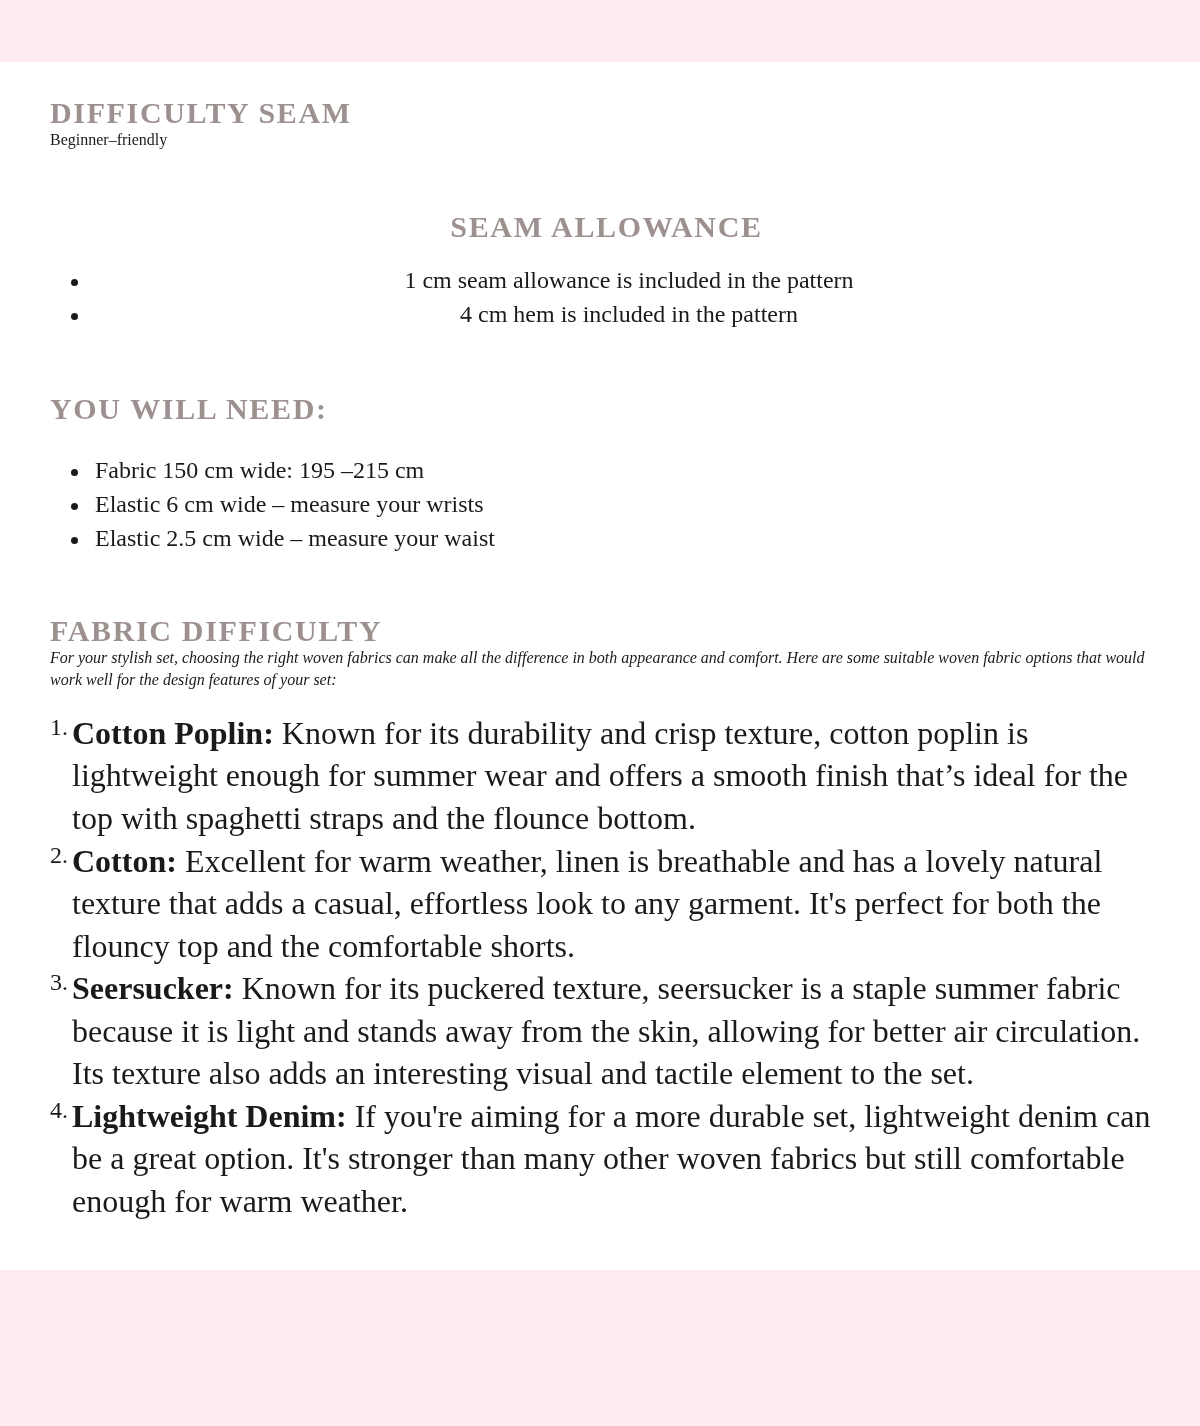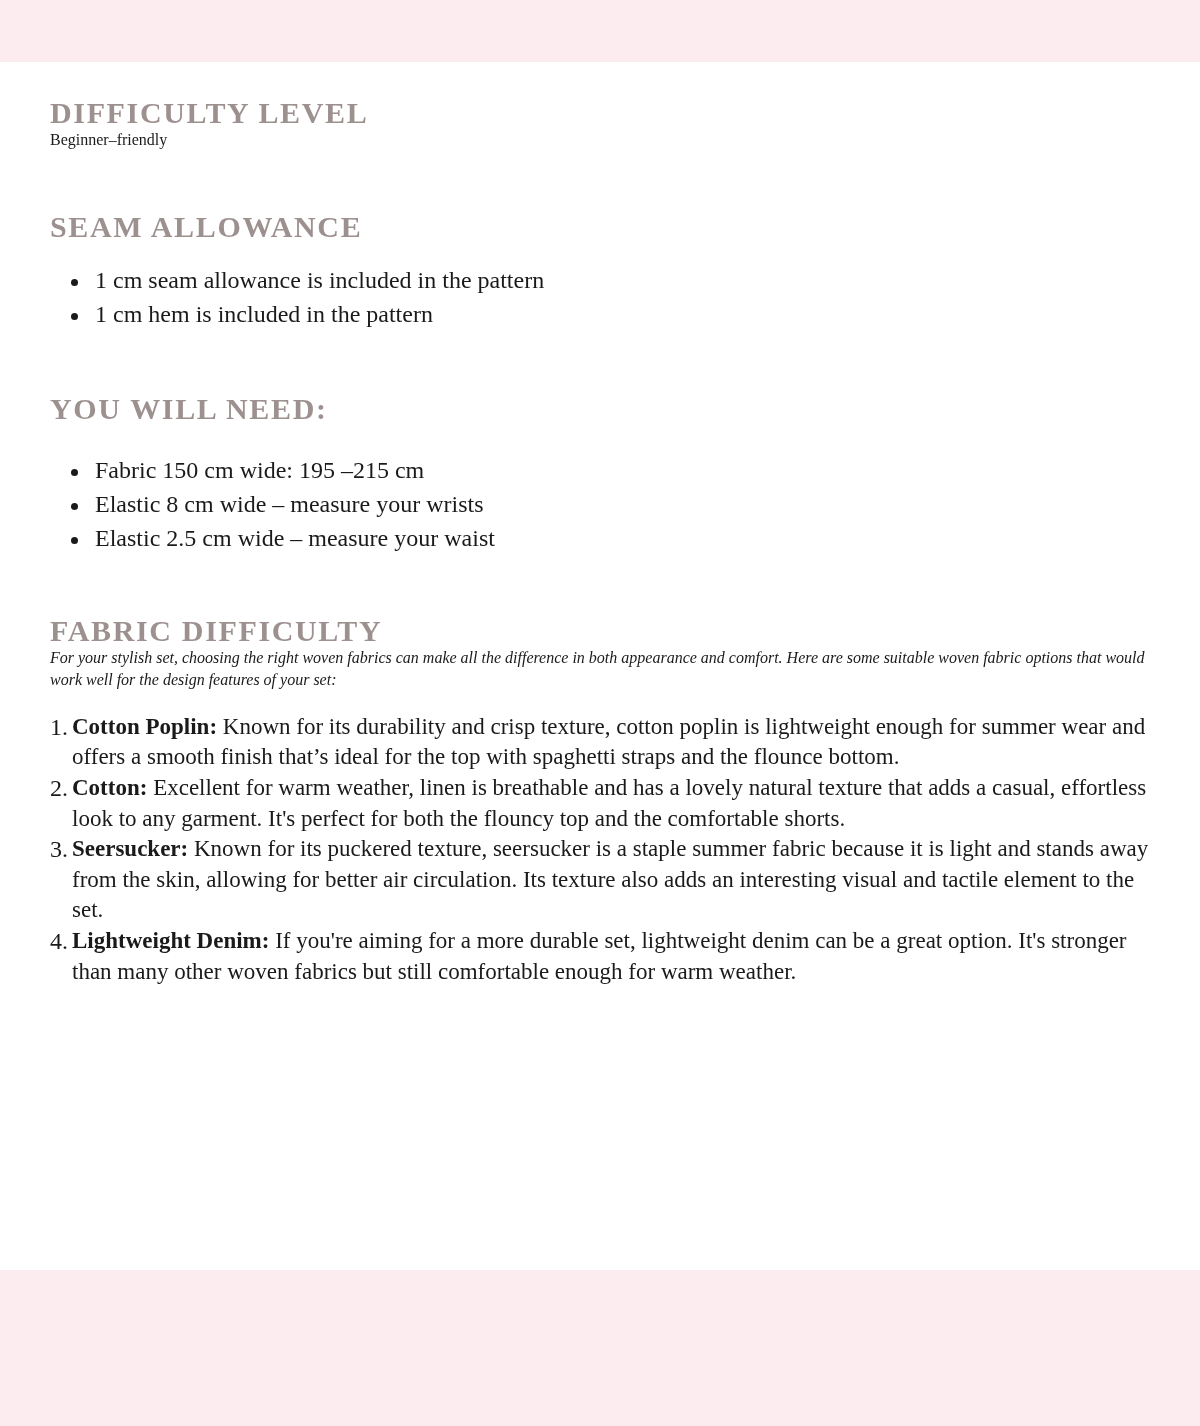--- a/index.html
+++ b/index.html
@@ -45,21 +45,21 @@
     font-weight: bold;
     color: #9d9190;
     letter-spacing: 0.055em;
     font-size: 30px;
     line-height: 1.08;
     margin: 0;
     padding: 0;
   }
 
   .sec-difficulty { margin-top: 35px; }
-  .sec-seam       { margin-top: 60px; }
+  .sec-seam       { margin-top: 60px; text-align: center; }
   .sec-need       { margin-top: 62px; }
   .sec-fabric     { margin-top: 60px; }
 
   p.body-text {
     font-size: 16px;
     line-height: 1.33;
     margin: 0;
     padding: 0;
     color: #1a1a1a;
   }
@@ -99,21 +99,21 @@
 
   ol.numbered-list {
     list-style: none;
     margin: 22px 0 0 0;
     padding: 0;
     counter-reset: fabric;
   }
   ol.numbered-list > li {
     position: relative;
     counter-increment: fabric;
-    font-size: 23px;
+    font-size: 32px;
     line-height: 1.33;
     padding-left: 22px;
     margin: 0;
   }
   ol.numbered-list > li::before {
     content: counter(fabric) ".";
     position: absolute;
     left: 0;
     top: 0;
     width: 22px;
@@ -127,37 +127,37 @@
 </style>
 </head>
 <body>
 
 <div class="band band-top"></div>
 
 <div class="page">
   <div class="content">
 
     <section class="sec-difficulty">
-      <h2 class="section-heading">DIFFICULTY LEVEL</h2>
+      <h2 class="section-heading">DIFFICULTY SEAM</h2>
       <p class="body-text lead-line">Beginner–friendly</p>
     </section>
 
     <section class="sec-seam">
       <h2 class="section-heading">SEAM ALLOWANCE</h2>
       <ul class="bullet-list tight">
         <li>1 cm seam allowance is included in the pattern</li>
-        <li>1 cm hem is included in the pattern</li>
+        <li>4 cm hem is included in the pattern</li>
       </ul>
     </section>
 
     <section class="sec-need">
       <h2 class="section-heading">YOU WILL NEED:</h2>
       <ul class="bullet-list loose">
         <li>Fabric 150 cm wide: 195 –215 cm</li>
-        <li>Elastic 8 cm wide – measure your wrists</li>
+        <li>Elastic 6 cm wide – measure your wrists</li>
         <li>Elastic 2.5 cm wide – measure your waist</li>
       </ul>
     </section>
 
     <section class="sec-fabric">
       <h2 class="section-heading">FABRIC DIFFICULTY</h2>
       <p class="body-text intro-para">For your stylish set, choosing the right woven fabrics can make all the difference in both appearance and comfort. Here are some suitable woven fabric options that would work well for the design features of your set:</p>
 
       <ol class="numbered-list">
         <li>

